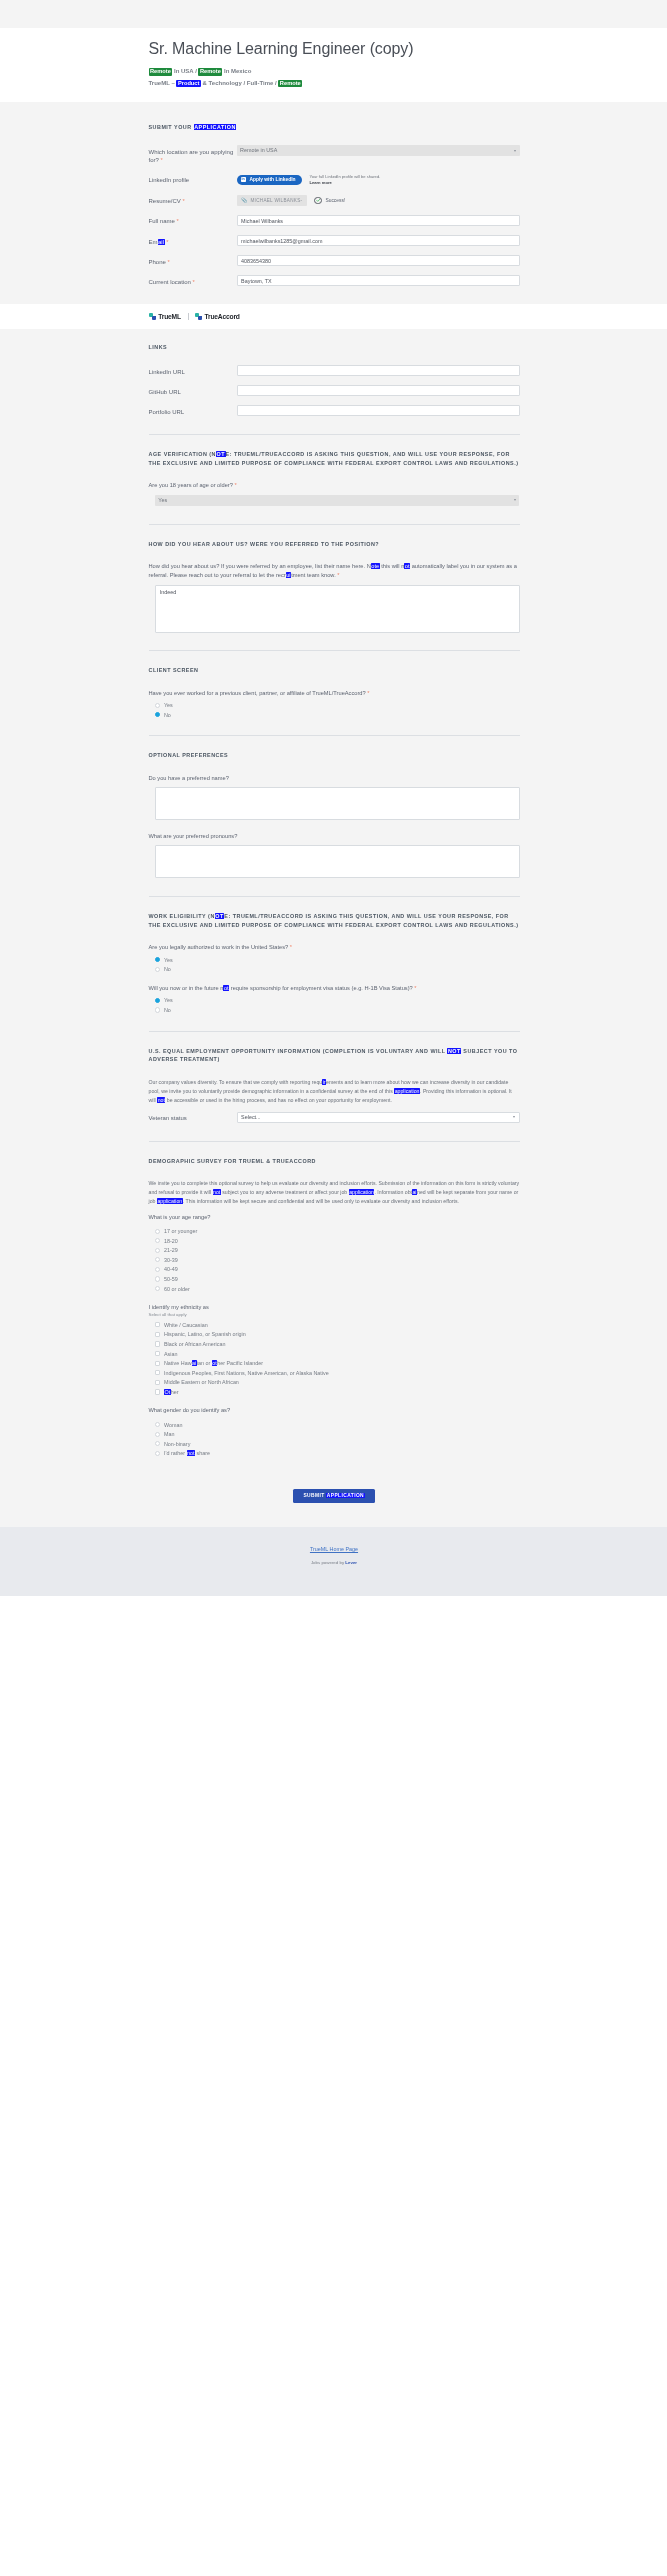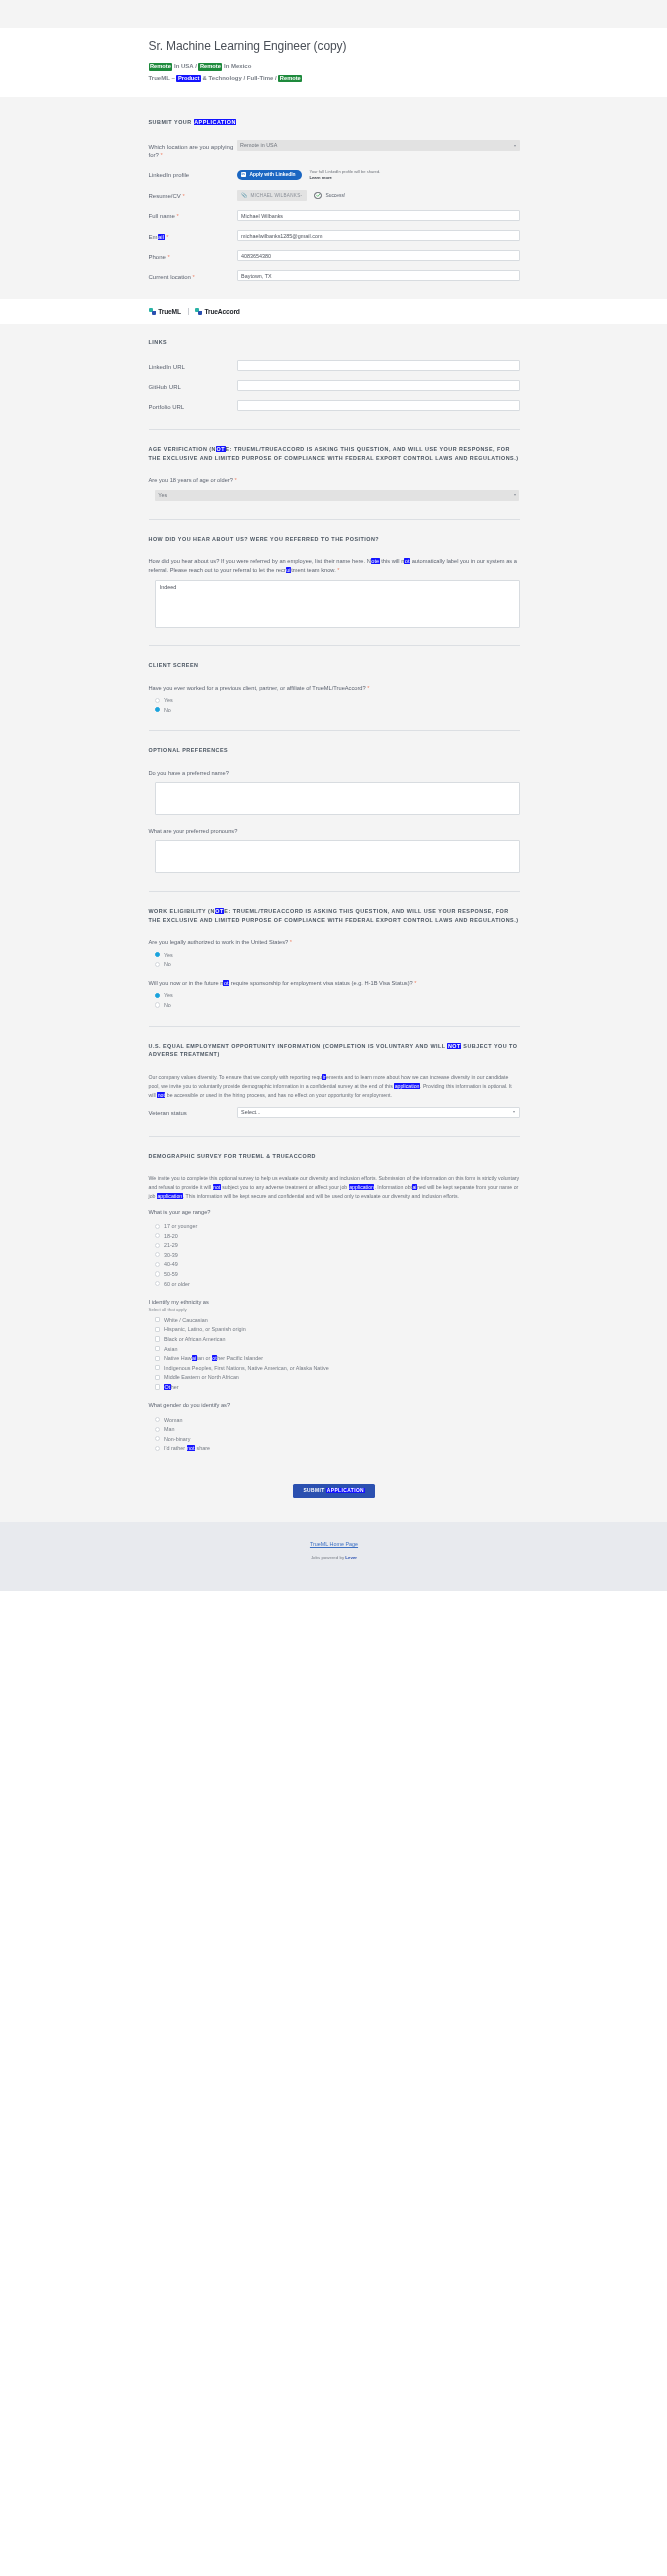--- a/index.html
+++ b/index.html
@@ -16,21 +16,21 @@
   .topstrip { height: 28px; background: #f4f4f4; }
 
   
   .header {
     background: #ffffff;
     padding: 11.3px 0 13.4px 0;
   }
   .wrap { width: 371px; margin: 0 auto; }
 
   .job-title {
-    font-size: 12px;
+    font-size: 16px;
     font-weight: 400;
     color: #4a4f57;
     letter-spacing: -0.1px;
     line-height: 1.25;
     margin-bottom: 7.2px;
   }
   .breadcrumb-line {
     font-size: 6px;
     color: #7b8089;
     line-height: 1.85;

